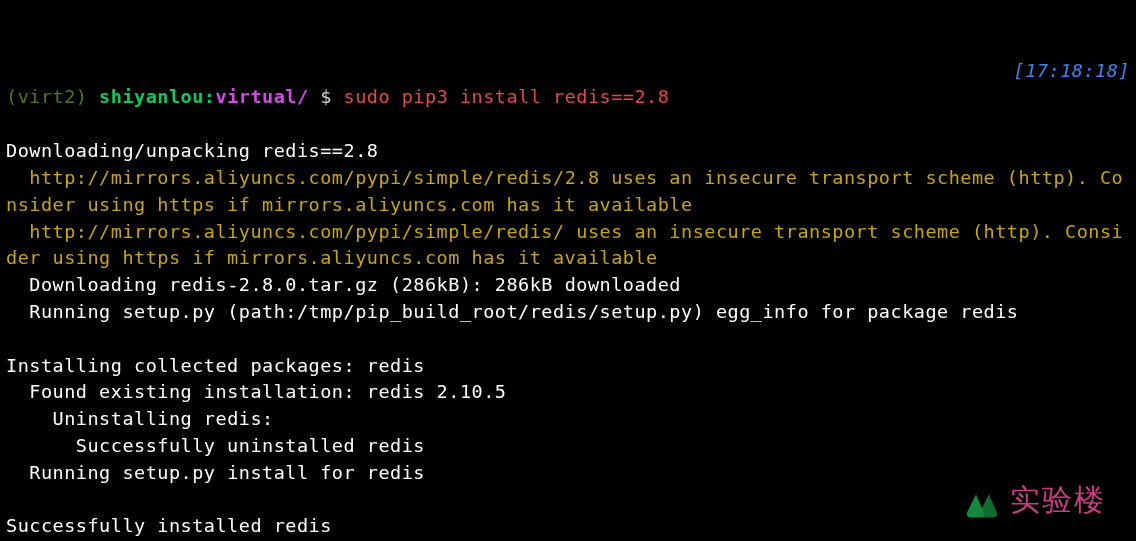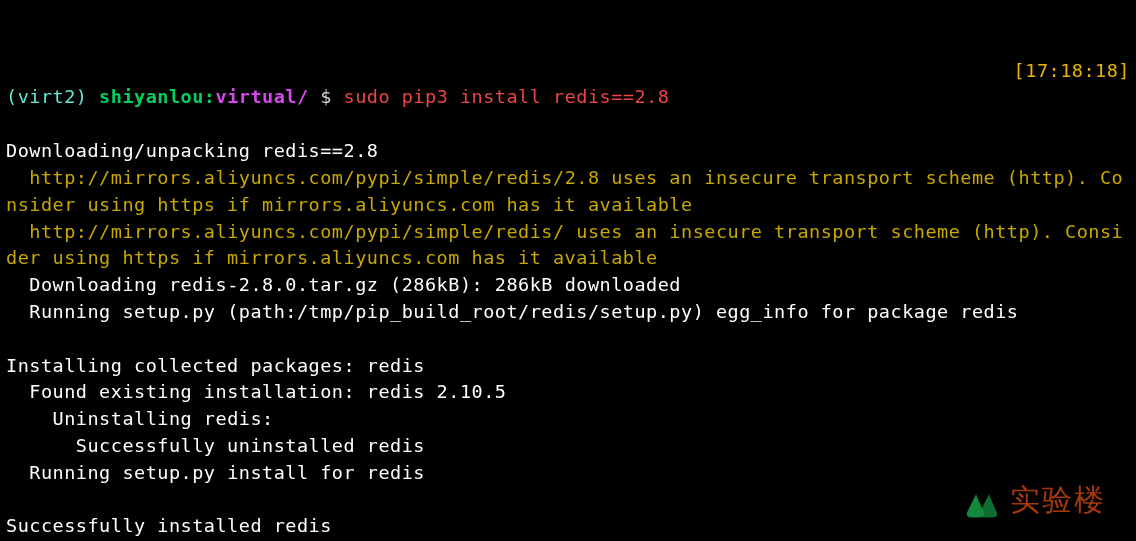--- a/index.html
+++ b/index.html
@@ -17,26 +17,26 @@
       width: 1136px;
       height: 541px;
       overflow: hidden;
       position: relative;
       letter-spacing: 0.5px;
     }
     .terminal {
       white-space: pre-wrap;
       word-break: break-all;
     }
-    .venv { color: #5eead4; }
+    .venv { color: #4d7c0f; }
     .user { color: #00d060; font-weight: bold; text-align: right; }
     .path { color: #d946ef; font-weight: bold; }
     .dollar { color: #d0d0d0; }
     .cmd { color: #ef4444; }
-    .timestamp { color: #eab308; float: right; }
+    .timestamp { color: #3b82f6; float: right; font-style: italic; }
     .warn { color: #c8a800; }
     .out { color: #ffffff; }
     .prompt-line {
       display: flex;
       justify-content: space-between;
       align-items: baseline;
     }
     .prompt-left {
       white-space: pre;
     }
@@ -48,21 +48,21 @@
       align-items: center;
       opacity: 0.85;
       pointer-events: none;
     }
     .watermark-icon {
       width: 46px;
       height: 46px;
       margin-right: 6px;
     }
     .watermark-text {
-      color: #c2410c;
+      color: #ec4899;
       font-family: "PingFang SC", "Microsoft YaHei", sans-serif;
       font-size: 30px;
       font-weight: 400;
       letter-spacing: 2px;
     }
   </style>
 </head>
 <body>
 
 <div class="terminal">

